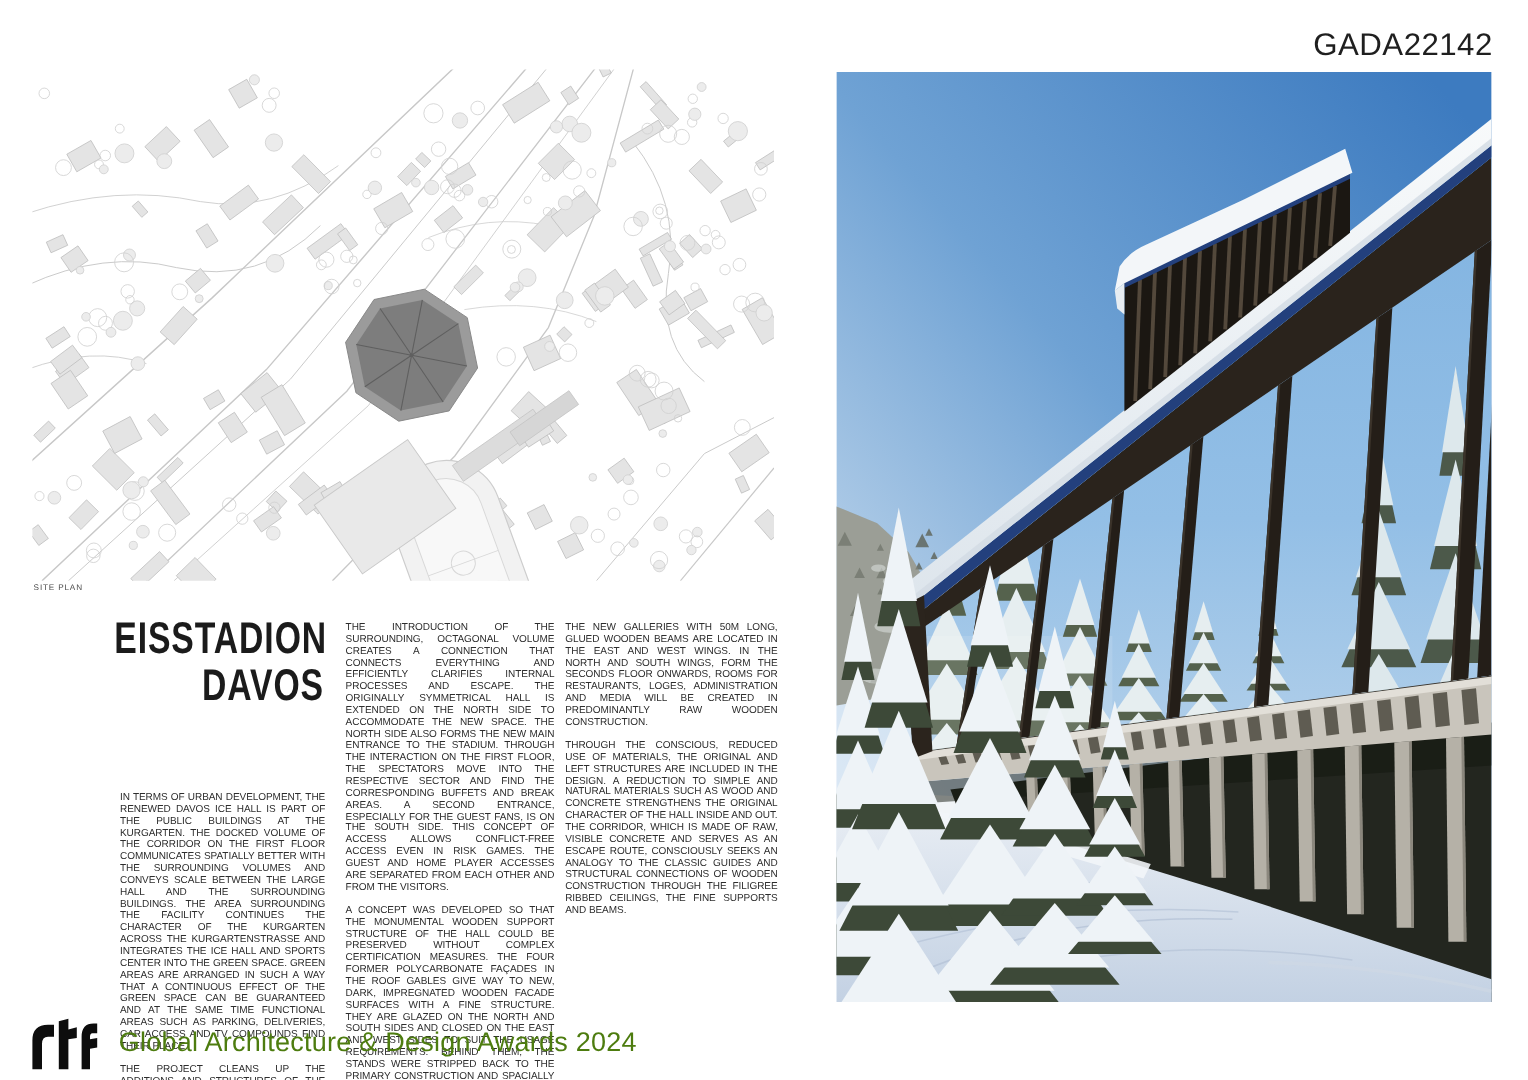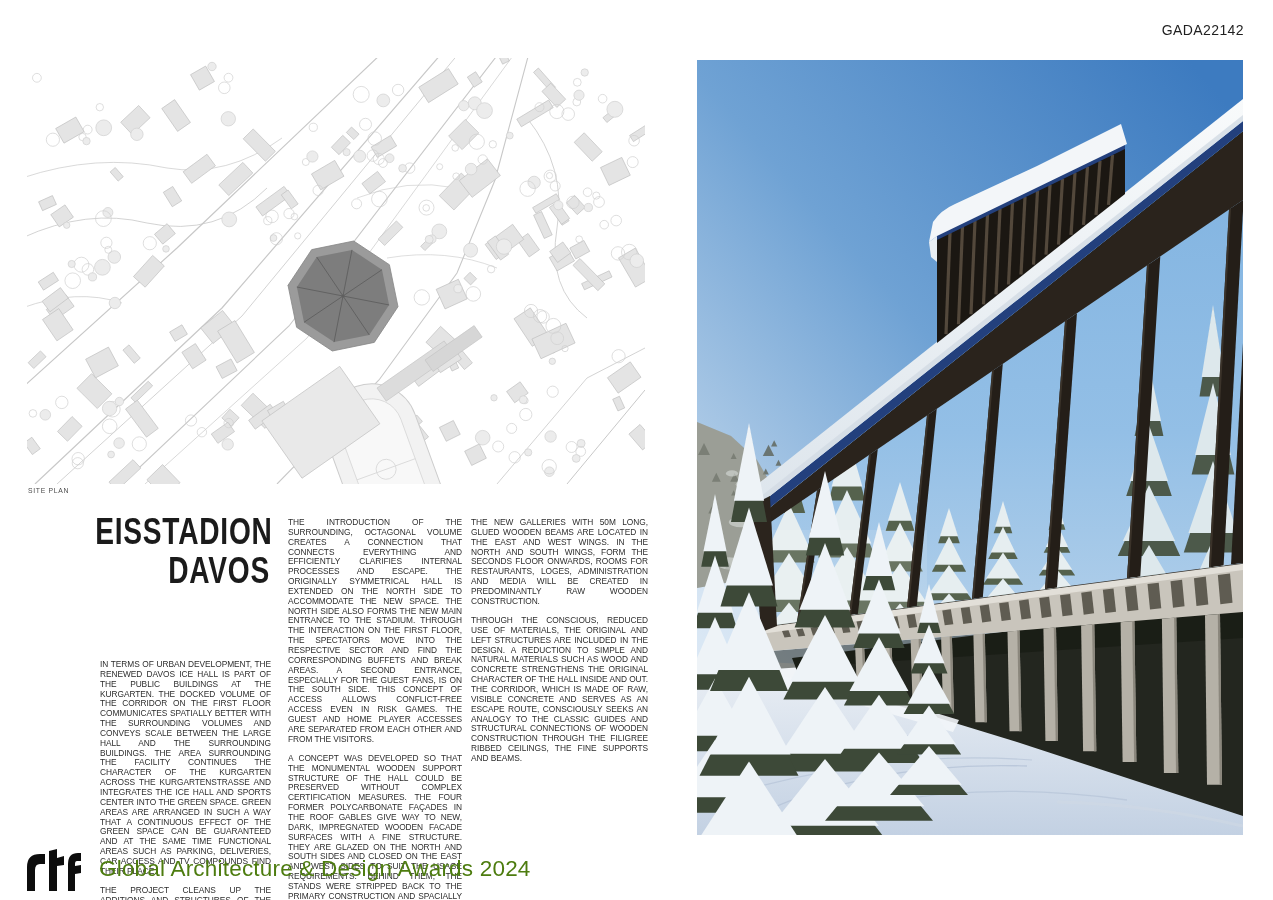--- a/index.html
+++ b/index.html
@@ -1,19 +1,19 @@
 <!DOCTYPE html>
 <html><head>
 <meta charset="utf-8">
 <style>
   html,body{margin:0;padding:0}
   body{width:1273px;height:900px;background:#ffffff;position:relative;overflow:hidden;
        font-family:"Liberation Sans",sans-serif;color:#222}
   .abs{position:absolute}
-  #page-code{right:29px;top:22px;font-size:14px;letter-spacing:.4px;color:#1f1f1f}
+  #page-code{right:29px;top:22px;font-size:26px;letter-spacing:.4px;color:#1f1f1f}
   #siteplan-wrap{left:27px;top:58px;width:618px;height:426px}
   #siteplan-caption{left:28px;top:487px;font-size:6.8px;letter-spacing:.7px;color:#4a4a4a}
   #title{left:40px;top:512px;width:230px;text-align:right;font-size:37px;line-height:39px;
          font-weight:700;color:#1b1b1b;letter-spacing:1px;transform:scaleX(.76);
          transform-origin:100% 0}
   .col{position:absolute;text-align:justify;font-size:8.35px;line-height:9.85px;
        color:#2d2d2d;letter-spacing:-.05px}
   .col p{margin:0 0 9.5px 0}
   #col1{left:100px;top:660px;width:171px}
   #col2{left:288px;top:518px;width:174px}

